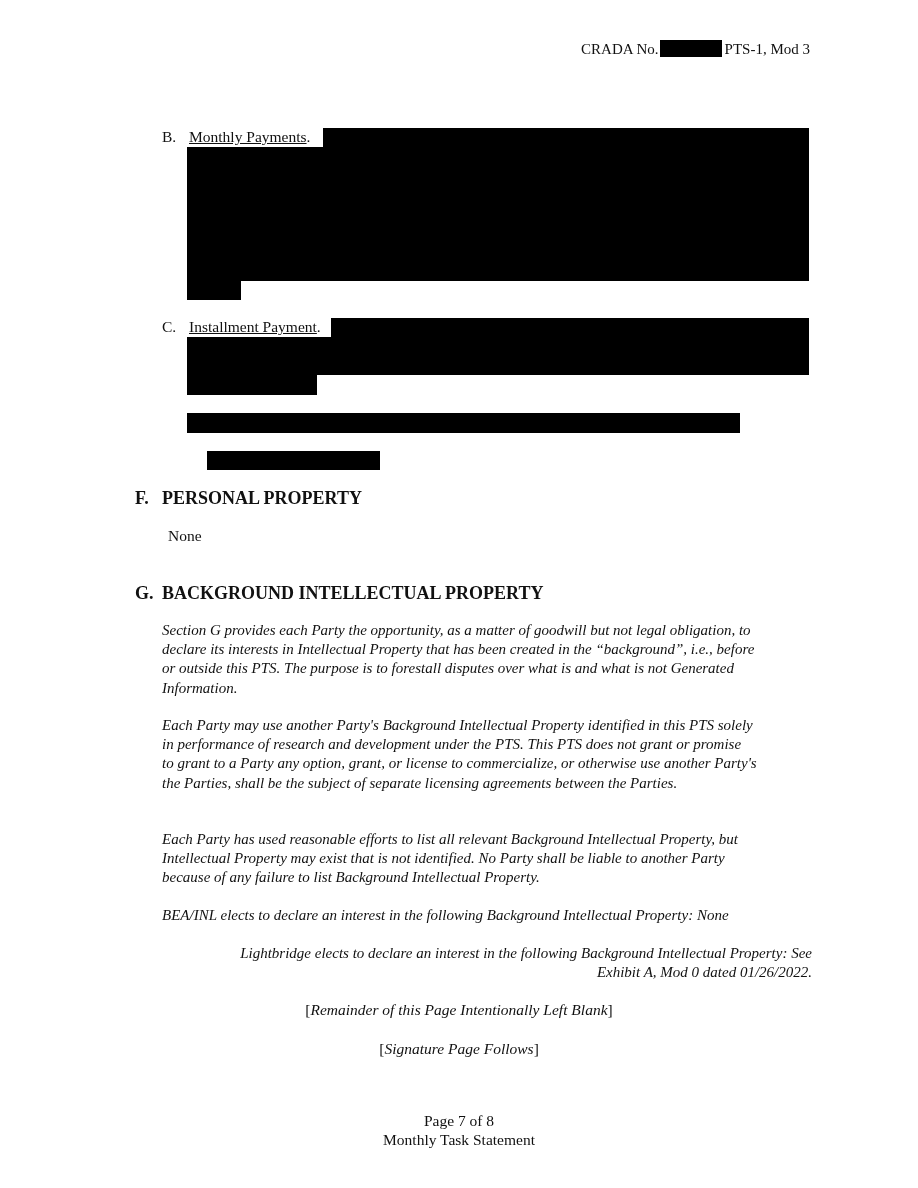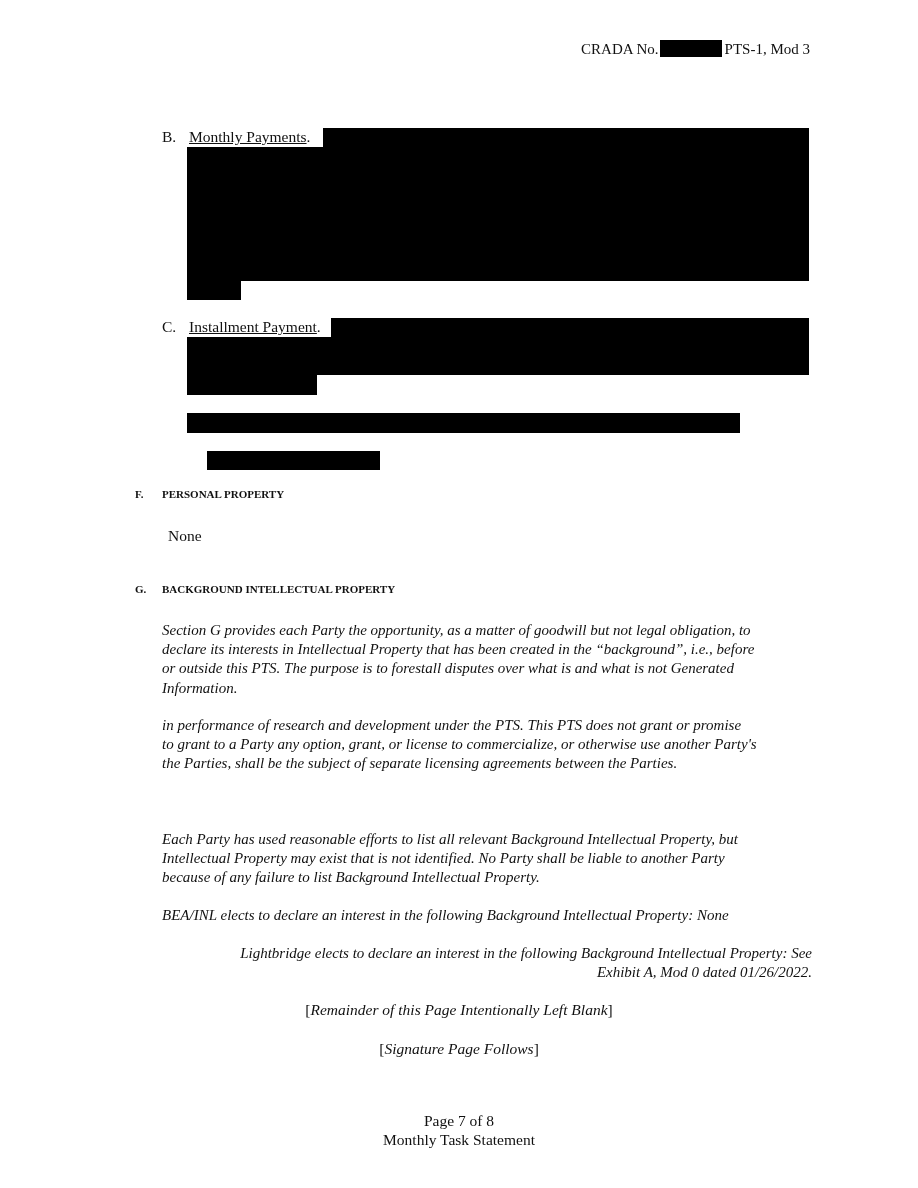--- a/index.html
+++ b/index.html
@@ -29,21 +29,21 @@
       width: 62px;
       height: 17px;
       background: #000;
       vertical-align: -3px;
       margin: 0 3px 0 1px;
     }
     .sub-letter { font-size: 15.5px; }
     .sub-title { text-decoration: underline; }
     .section-head {
       font-weight: bold;
-      font-size: 11px;
+      font-size: 18px;
       white-space: nowrap;
     }
     .section-head .letter { display: inline-block; width: 27px; }
     .para {
       left: 162px;
       width: 650px;
       line-height: 19.2px;
       font-size: 15px;
       font-style: italic;
     }
@@ -95,20 +95,21 @@
 </div>
 
 <div class="abs para" style="top:621px;">
   <span class="line">Section G provides each Party the opportunity, as a matter of goodwill but not legal obligation, to</span>
   <span class="line">declare its interests in Intellectual Property that has been created in the “background”, i.e., before</span>
   <span class="line">or outside this PTS.  The purpose is to forestall disputes over what is and what is not Generated</span>
   <span class="line">Information.</span>
 </div>
 
 <div class="abs para" style="top:716px;">
+  <span class="line">Each Party may use another Party's Background Intellectual Property identified in this PTS solely</span>
   <span class="line">in performance of research and development under the PTS.  This PTS does not grant or promise</span>
   <span class="line">to grant to a Party any option, grant, or license to commercialize, or otherwise use another Party's</span>
   <span class="line">the Parties, shall be the subject of separate licensing agreements between the Parties.</span>
 </div>
 
 <div class="abs para" style="top:830px;">
   <span class="line">Each Party has used reasonable efforts to list all relevant Background Intellectual Property, but</span>
   <span class="line">Intellectual Property may exist that is not identified.  No Party shall be liable to another Party</span>
   <span class="line">because of any failure to list Background Intellectual Property.</span>
 </div>

